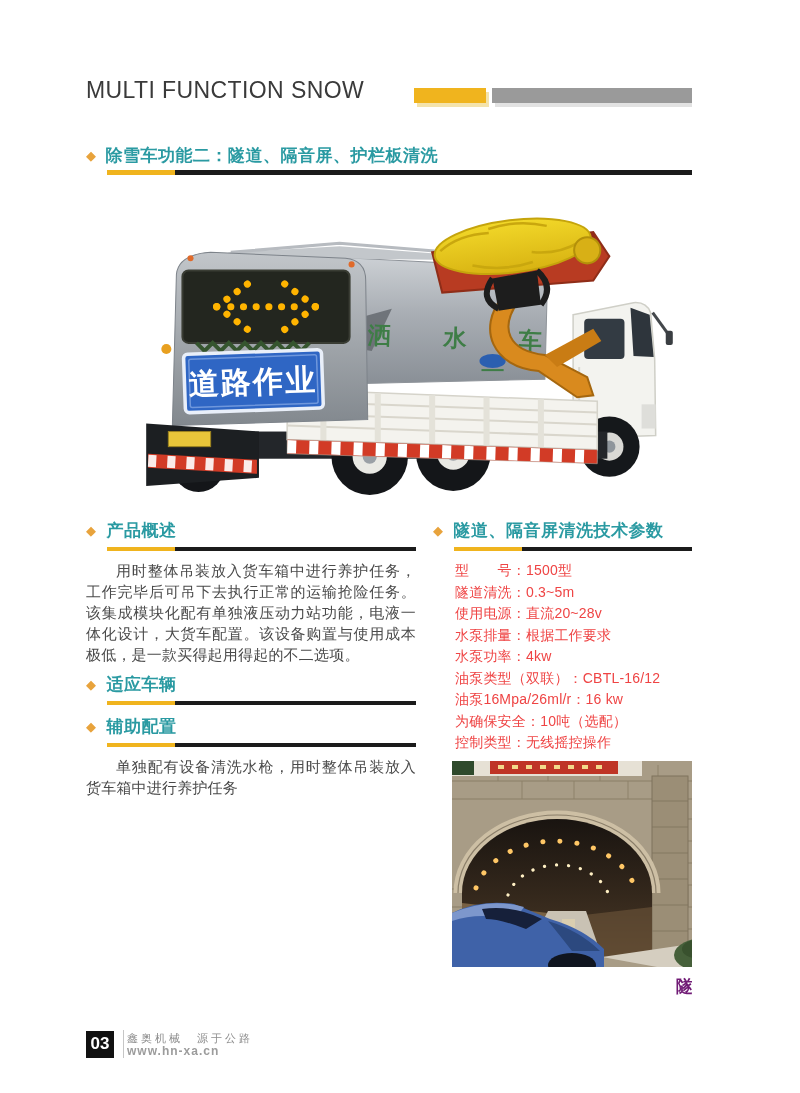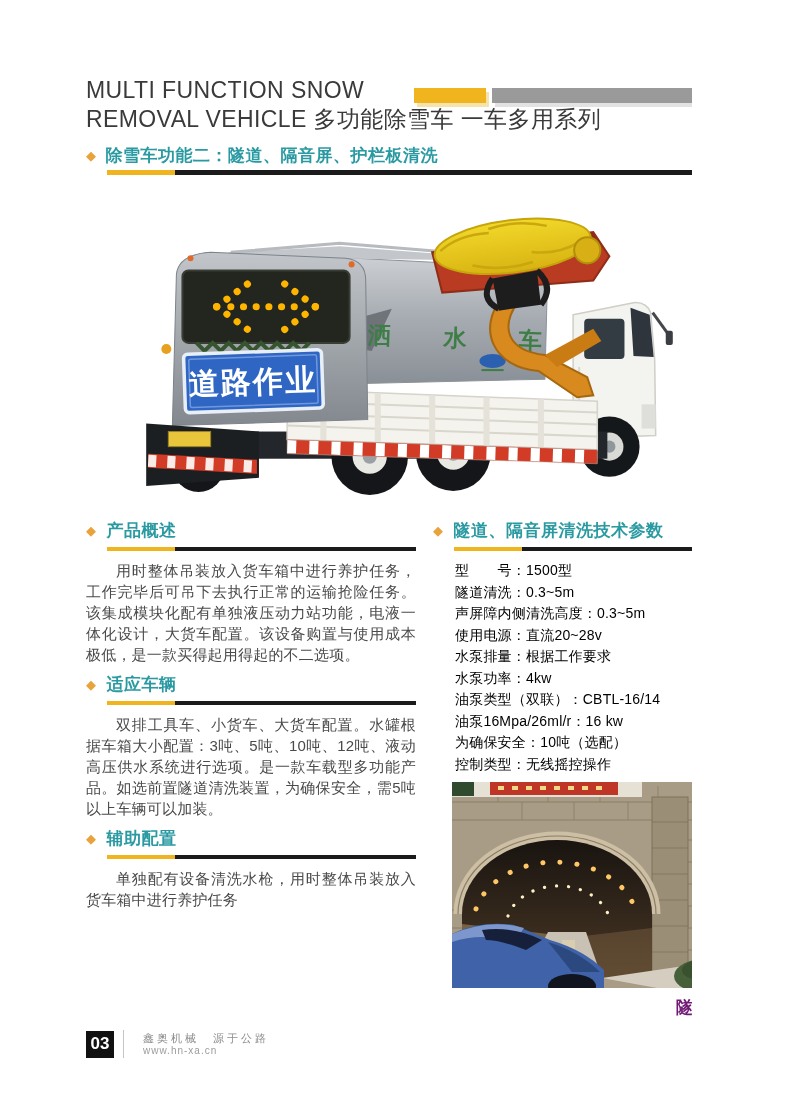--- a/index.html
+++ b/index.html
@@ -49,50 +49,49 @@
     height:24px;
   }
   .sec-rule { height:4px; margin:5px 0 9px 21px; }
   .para {
     font-size:15px; line-height:21px; color:#4A4A4A;
     text-align:justify; text-indent:2em; letter-spacing:0.2px;
   }
   .sec-gap { margin-top:7px; }
 
   .spec-list { margin:6px 0 0 22px; }
-  .spec-line { font-size:14px; line-height:21.5px; color:#000000; letter-spacing:0.2px; }
+  .spec-line { font-size:14px; line-height:21.5px; color:#ef4444; letter-spacing:0.2px; }
 
   .tunnel-fig { width:296px; height:206px; margin:7px 0 0 19px; }
   .tunnel-fig svg { width:100%; height:100%; display:block; }
   .tunnel-caption {
     width:296px; margin:8px 0 0 19px; text-align:right;
     color:#701a75; font-size:17px; font-weight:bold; letter-spacing:1px;
   }
 
   
   .footer { position:absolute; left:86px; top:1030px; display:flex; align-items:center; }
   .page-num {
     width:28px; height:27px; background:#111111; color:#ffffff;
     font-size:17px; font-weight:bold; display:flex; align-items:center; justify-content:center;text-align:right;
   }
   .footer-text {
-    margin-left:9px; padding-left:19px; border-left:1px solid #c6c6c6; height:28px;
+    margin-left:9px; padding-left:3px; border-left:1px solid #c6c6c6; height:28px;
     display:flex; flex-direction:column; justify-content:center;
   }
   .footer-company { font-size:11px; color:#8d8d8d; letter-spacing:3px; line-height:13px; }
-  .footer-site    { font-size:10px; color:#9c9c9c; letter-spacing:1px; line-height:12px; }
+  .footer-site    { font-size:12px; color:#9c9c9c; letter-spacing:1px; line-height:12px;font-weight:bold; }
 </style>
 </head>
 <body>
 
 <div class="page">
 
   <div class="title">
     <div>MULTI FUNCTION SNOW</div>
-    <div>REMOVAL VEHICLE 多功能除雪车 一车多用系列</div>
   </div>
   <div class="bar-yellow"></div>
   <div class="bar-gray"></div>
 
   <div class="subtitle">
     <span class="diamond">◆</span>
     <span>除雪车功能二：隧道、隔音屏、护栏板清洗</span>
   </div>
   <div class="header-rule">
       <div class="rule-bar"></div>
@@ -233,21 +232,20 @@
       </div>
     <p class="para">用时整体吊装放入货车箱中进行养护任务，工作完毕后可吊下去执行正常的运输抢险任务。该集成模块化配有单独液压动力站功能，电液一体化设计，大货车配置。该设备购置与使用成本极低，是一款买得起用得起的不二选项。</p>
 
     <div class="sec-head sec-gap">
       <span class="diamond">◆</span>
       <span>适应车辆</span>
     </div>
     <div class="sec-rule">
         <div class="rule-bar"></div>
       </div>
-    <p class="para">双排工具车、小货车、大货车配置。水罐根据车箱大小配置：3吨、5吨、10吨、12吨、液动高压供水系统进行选项。是一款车载型多功能产品。如选前置隧道清洗装置，为确保安全，需5吨以上车辆可以加装。</p>
 
     <div class="sec-head sec-gap">
       <span class="diamond">◆</span>
       <span>辅助配置</span>
     </div>
     <div class="sec-rule">
         <div class="rule-bar"></div>
       </div>
     <p class="para">单独配有设备清洗水枪，用时整体吊装放入货车箱中进行养护任务</p>
   </div>
@@ -257,25 +255,24 @@
       <span class="diamond">◆</span>
       <span>隧道、隔音屏清洗技术参数</span>
     </div>
     <div class="sec-rule">
         <div class="rule-bar"></div>
       </div>
 
     <div class="spec-list">
       <div class="spec-line">型　　号：1500型</div>
       <div class="spec-line">隧道清洗：0.3~5m</div>
-      <div class="spec-line">声屏障内侧清洗高度：0.3~5m</div>
       <div class="spec-line">使用电源：直流20~28v</div>
       <div class="spec-line">水泵排量：根据工作要求</div>
       <div class="spec-line">水泵功率：4kw</div>
-      <div class="spec-line">油泵类型（双联）：CBTL-16/14</div>
+      <div class="spec-line">油泵类型（双联）：CBTL-16/12</div>
       <div class="spec-line">油泵16Mpa/26ml/r：16 kw</div>
       <div class="spec-line">为确保安全：10吨（选配）</div>
       <div class="spec-line">控制类型：无线摇控操作</div>
     </div>
 
     <div class="tunnel-fig">
       <svg viewBox="0 0 296 206" xmlns="http://www.w3.org/2000/svg">
         <defs>
           <linearGradient id="tunDark" x1="0" y1="0" x2="0" y2="1">
             <stop offset="0" stop-color="#191410"></stop>

